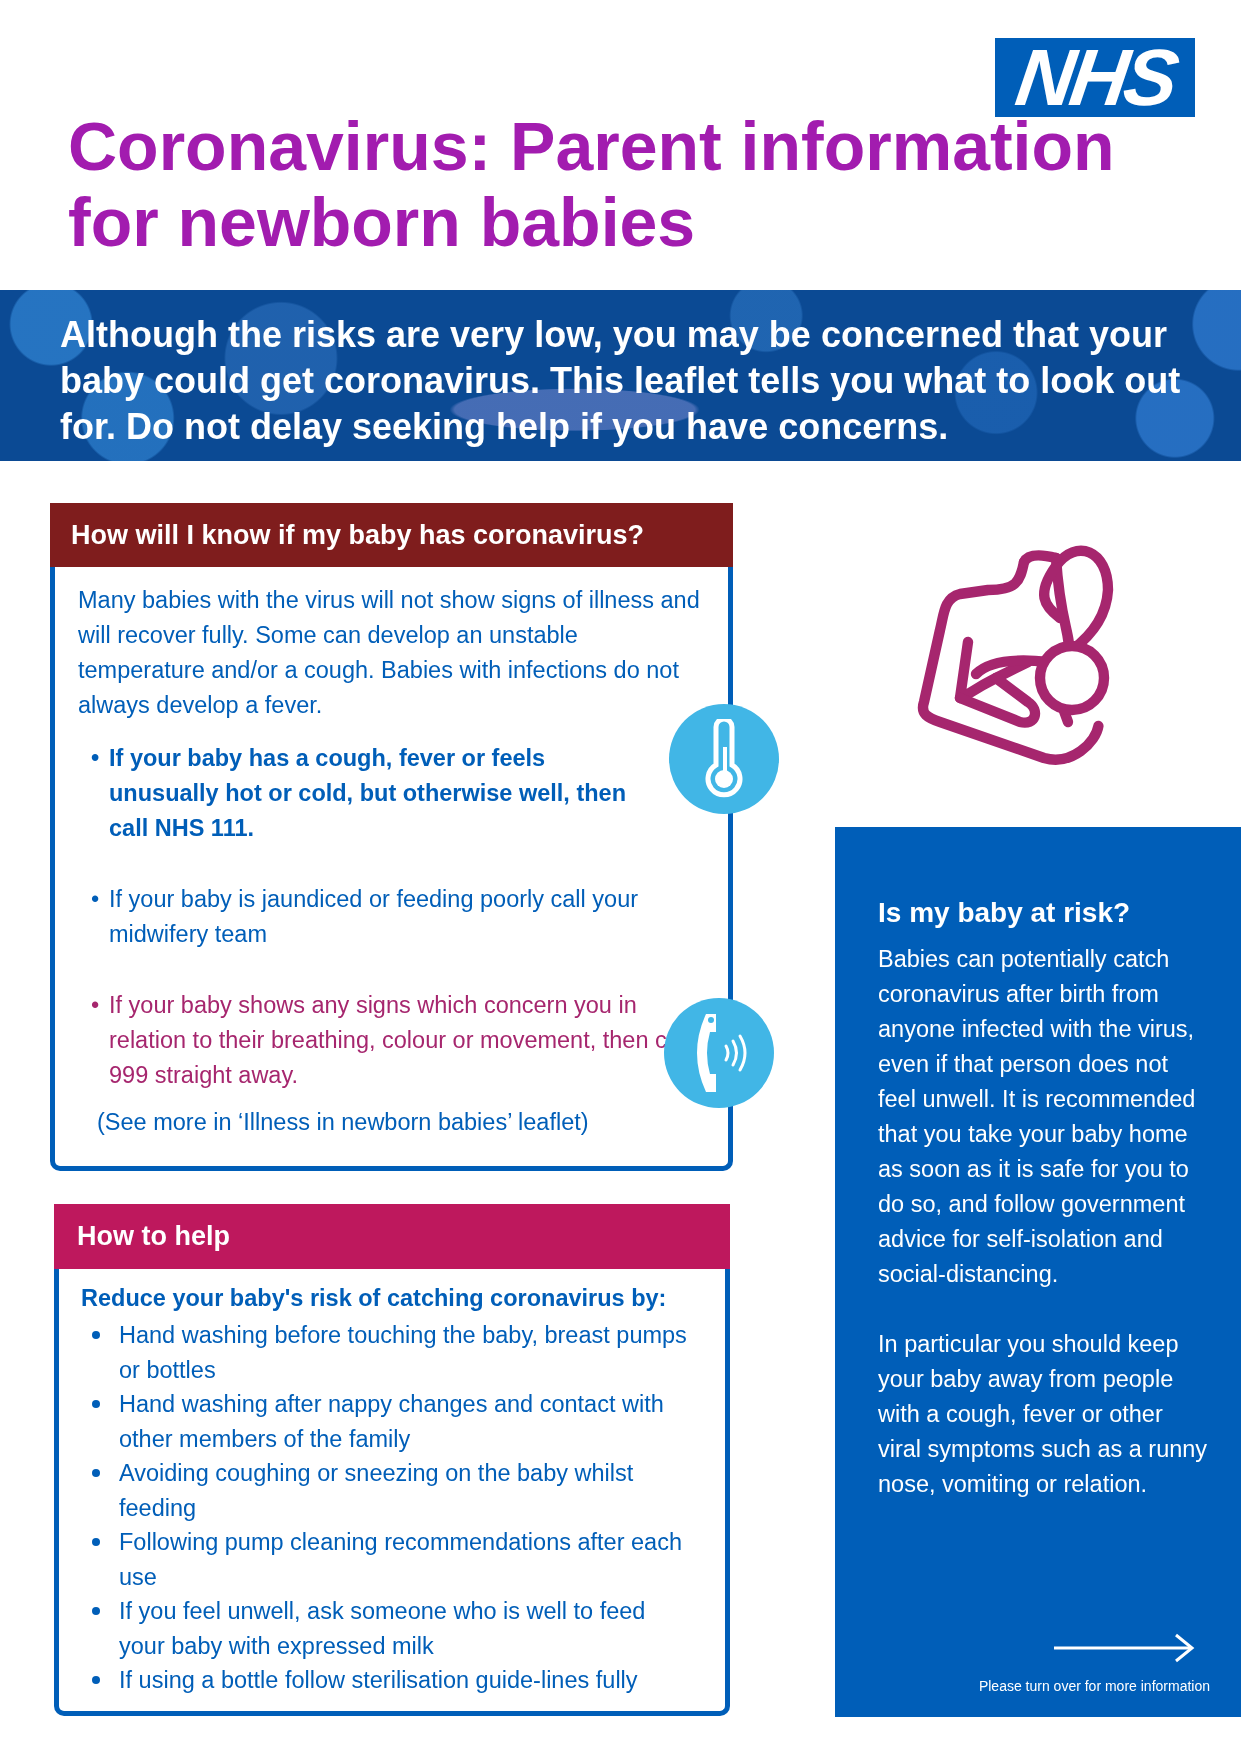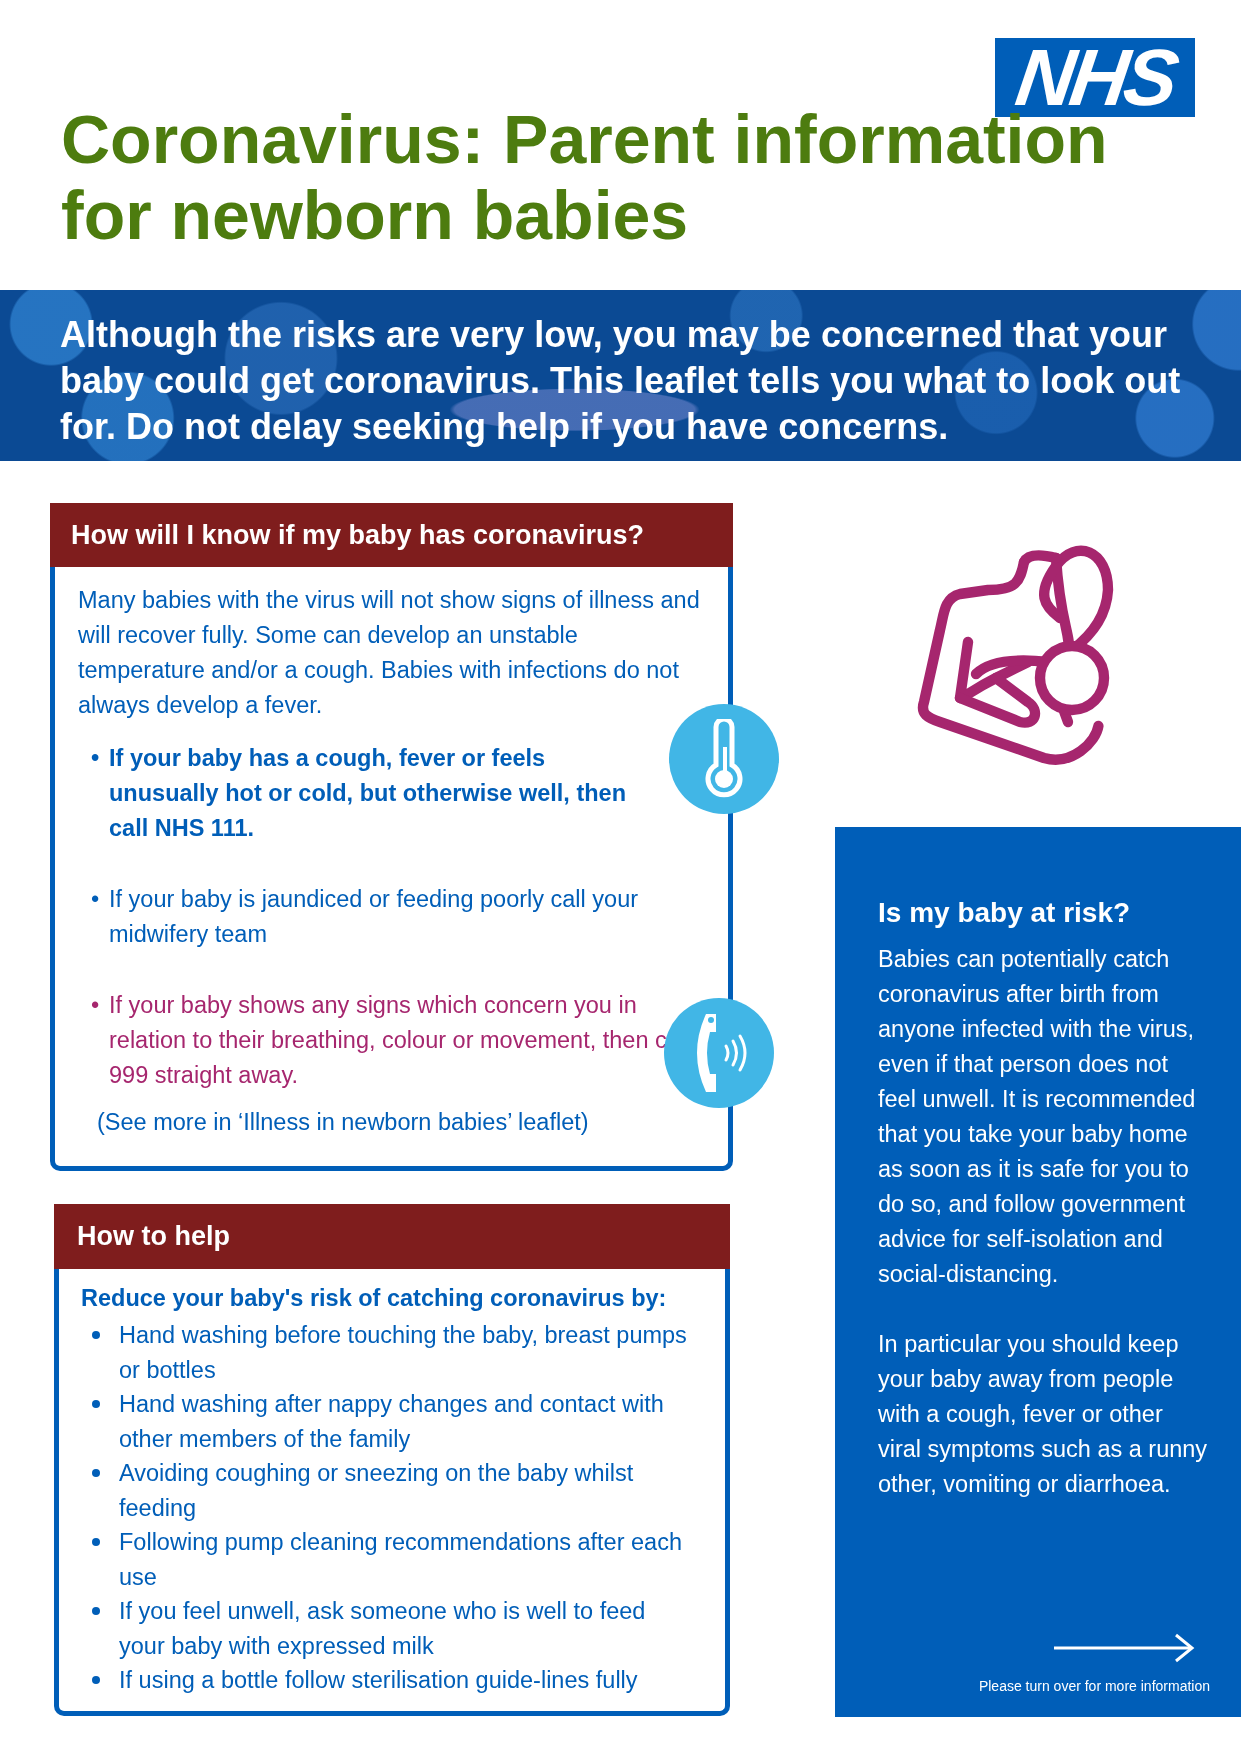--- a/index.html
+++ b/index.html
@@ -5,21 +5,21 @@
   html, body { margin:0; padding:0; }
   body { width:1241px; height:1755px; position:relative; background:#ffffff; overflow:hidden;
          font-family:"Liberation Sans", "DejaVu Sans", sans-serif; }
   .abs { position:absolute; }
 
   
   .nhs-logo { left:995px; top:38px; width:200px; height:79px; background:#005eb8; display:flex; align-items:center; justify-content:center; }
   .nhs-logo span { color:#fff; font-weight:bold; font-style:italic; font-size:80px; letter-spacing:-4px; line-height:1; transform:skewX(-8deg); }
 
   
-  .title { left:60px; top:100px; width:1100px; color:#4d7c0f; font-weight:bold; font-size:68px; line-height:76px; margin:1px; }
+  .title { left:60px; top:100px; width:1100px; color:#a21caf; font-weight:bold; font-size:68px; line-height:76px; margin:8px; }
 
   
   .banner { left:0; top:290px; width:1241px; height:171px;
     background:
       radial-gradient(circle at 4% 20%, rgba(60,150,230,.55) 0 40px, transparent 42px),
       radial-gradient(circle at 10% 75%, rgba(60,150,230,.5) 0 45px, transparent 47px),
       radial-gradient(circle at 22% 40%, rgba(70,140,220,.35) 0 55px, transparent 57px),
       radial-gradient(ellipse at 45% 70%, rgba(140,150,220,.45) 0 120px, transparent 125px),
       radial-gradient(circle at 60% 15%, rgba(70,150,230,.35) 0 35px, transparent 37px),
       radial-gradient(circle at 92% 75%, rgba(60,140,230,.55) 0 38px, transparent 40px),
@@ -40,21 +40,21 @@
   .b2 { left:91px; top:882px; width:610px; color:#005eb8; }
   .b3 { left:91px; top:988px; width:610px; color:#a6266e; }
   .see-more { left:97px; top:1105px; color:#005eb8; font-size:23.5px; line-height:35px; }
 
   .icon-circle { position:absolute; width:110px; height:110px; border-radius:50%; background:#41b6e6; display:flex; align-items:center; justify-content:center; }
   .thermo { left:669px; top:704px; }
   .phone { left:664px; top:998px; }
 
   
   .box2 { left:54px; top:1204px; width:676px; height:512px; border:5px solid #005eb8; border-top:none; border-radius:0 0 10px 10px; box-sizing:border-box; }
-  .box2-header { left:54px; top:1204px; width:676px; height:65px; background:#7f1d1d; }
+  .box2-header { left:54px; top:1204px; width:676px; height:65px; background:#be185d; }
   .box2-header h2 { margin:0; color:#fff; font-size:27px; font-weight:bold; line-height:65px; padding-left:23px; }
   .help-lead { left:81px; top:1281px; color:#005eb8; font-size:23.5px; font-weight:bold; line-height:34px; }
   .help-list { left:88px; top:1318px; width:600px; margin:0; padding:0; list-style:none; }
   .help-list li { position:relative; color:#005eb8; font-size:23.5px; line-height:34.5px; padding-left:31px; }
   .help-list li .hdot { position:absolute; left:4px; top:13px; width:8px; height:8px; border-radius:50%; background:#005eb8; }
 
   
   .risk-panel { left:835px; top:827px; width:406px; height:890px; background:#005eb8; }
   .risk-title { left:878px; top:893px; color:#fff; font-size:28px; font-weight:bold; line-height:40px; margin:0; }
   .risk-body { left:878px; top:942px; width:330px; color:#fff; font-size:23.5px; line-height:35px; }
@@ -139,19 +139,19 @@
     <path d="M75 225 L150 255 C170 260 175 240 160 230 L120 200"></path>
     <path d="M95 195 C110 180 140 175 185 180"></path>
   </g>
   <circle cx="215" cy="200" r="40" fill="#fff" stroke="#a6266e" stroke-width="13"></circle>
 </svg>
 
 <div class="abs risk-panel"></div>
 <h3 class="abs risk-title">Is my baby at risk?</h3>
 <div class="abs risk-body">
   <p>Babies can potentially catch coronavirus after birth from anyone infected with the virus, even if that person does not feel unwell. It is recommended that you take your baby home as soon as it is safe for you to do so, and follow government advice for self-isolation and social-distancing.</p>
-  <p>In particular you should keep your baby away from people with a cough, fever or other viral symptoms such as a runny other, vomiting or diarrhoea.</p>
+  <p>In particular you should keep your baby away from people with a cough, fever or other viral symptoms such as a runny nose, vomiting or relation.</p>
 </div>
 <svg class="abs arrow" viewBox="0 0 142 30">
   <line x1="0" y1="15" x2="138" y2="15" stroke="#fff" stroke-width="3"></line>
   <polyline points="122,2 138,15 122,28" fill="none" stroke="#fff" stroke-width="3"></polyline>
 </svg>
 <div class="abs turn-over">Please turn over for more information</div>
 
 </body></html>

